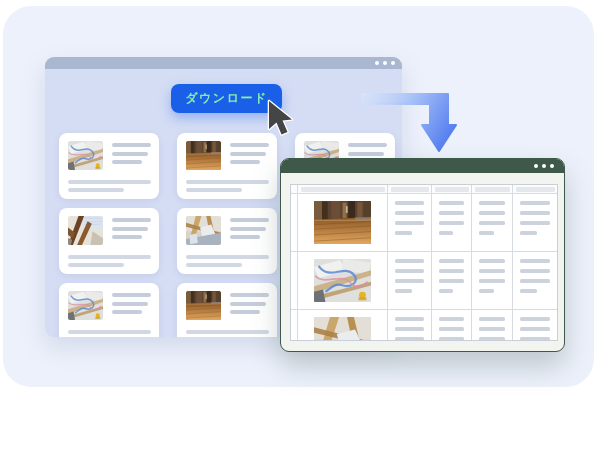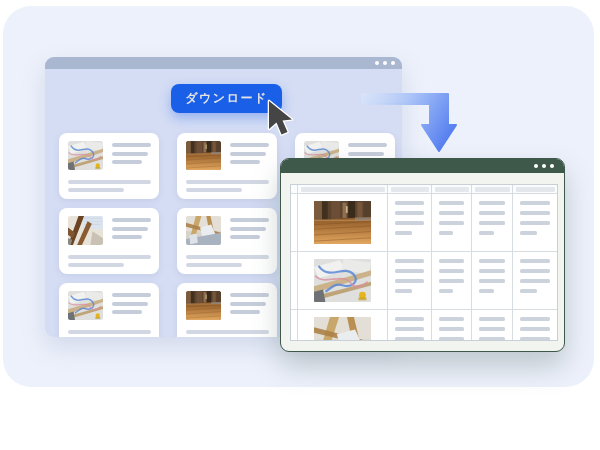--- a/index.html
+++ b/index.html
@@ -22,21 +22,21 @@
   }
   .titlebar{
     height:12px;display:flex;align-items:center;justify-content:flex-end;
     padding:0 7px;box-sizing:border-box;
   }
   .browser .titlebar{background:#a9b7d1;}
   .dots{display:flex;gap:4px;}
   .dot{width:4px;height:4px;border-radius:50%;background:#ffffff;}
   .download-btn{
     position:absolute;left:126px;top:27px;width:111px;height:29px;
-    border:none;border-radius:8px;background:#1a5fe8;color:#e5e5e5;
+    border:none;border-radius:8px;background:#1a5fe8;color:#86efac;
     font-size:12px;font-weight:bold;letter-spacing:1.5px;
     display:flex;align-items:center;justify-content:center;
     box-shadow:0 5px 12px rgba(26,95,232,.35);cursor:pointer;
     font-family:inherit;
   }
   .cards-grid{
     position:absolute;left:14px;top:76px;
     display:grid;grid-template-columns:repeat(3,100px);
     column-gap:18px;row-gap:9px;
   }

